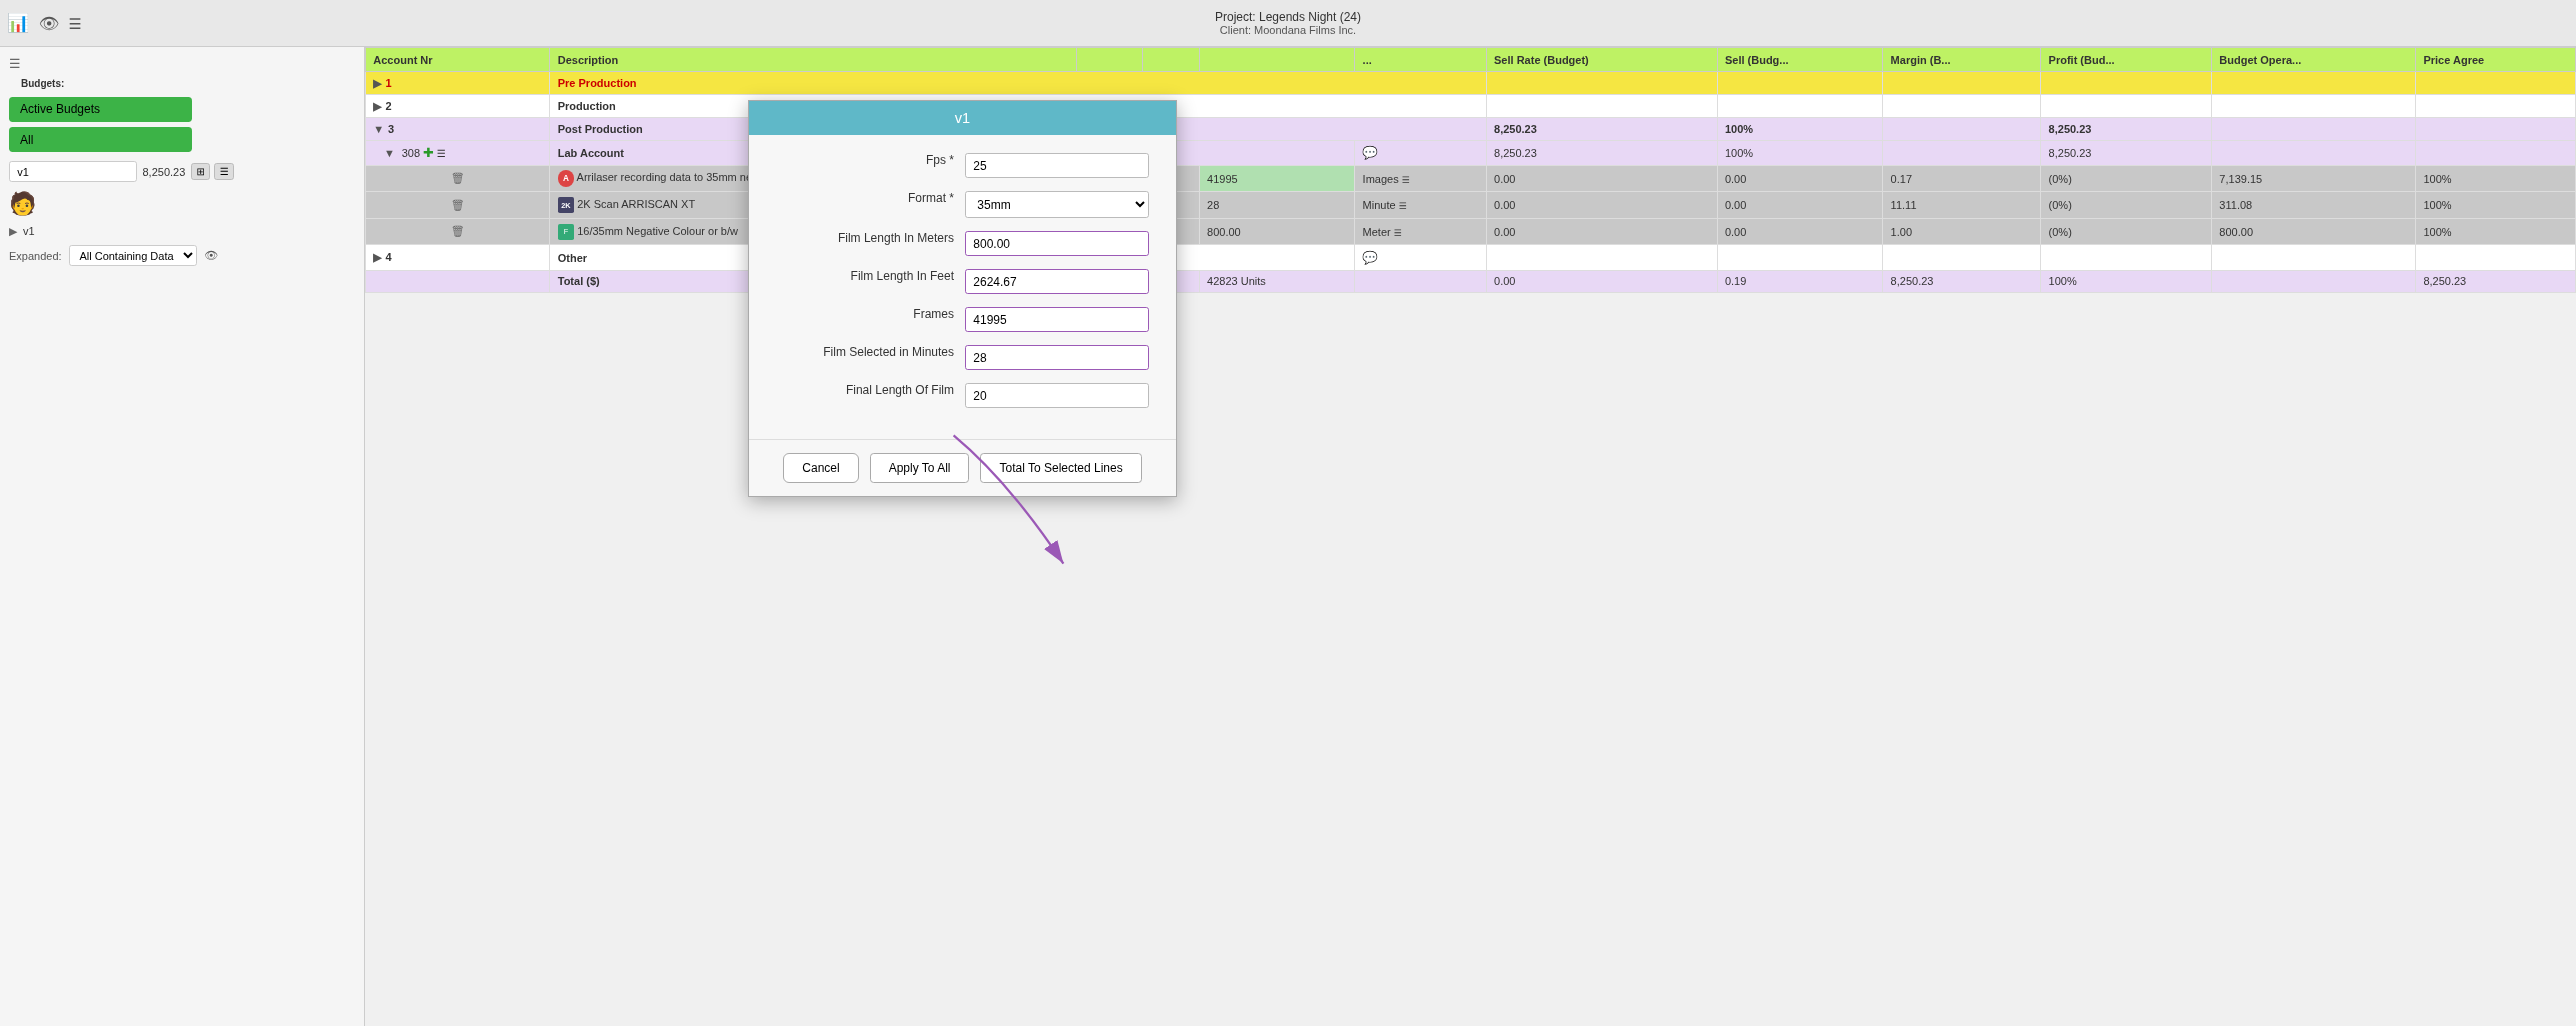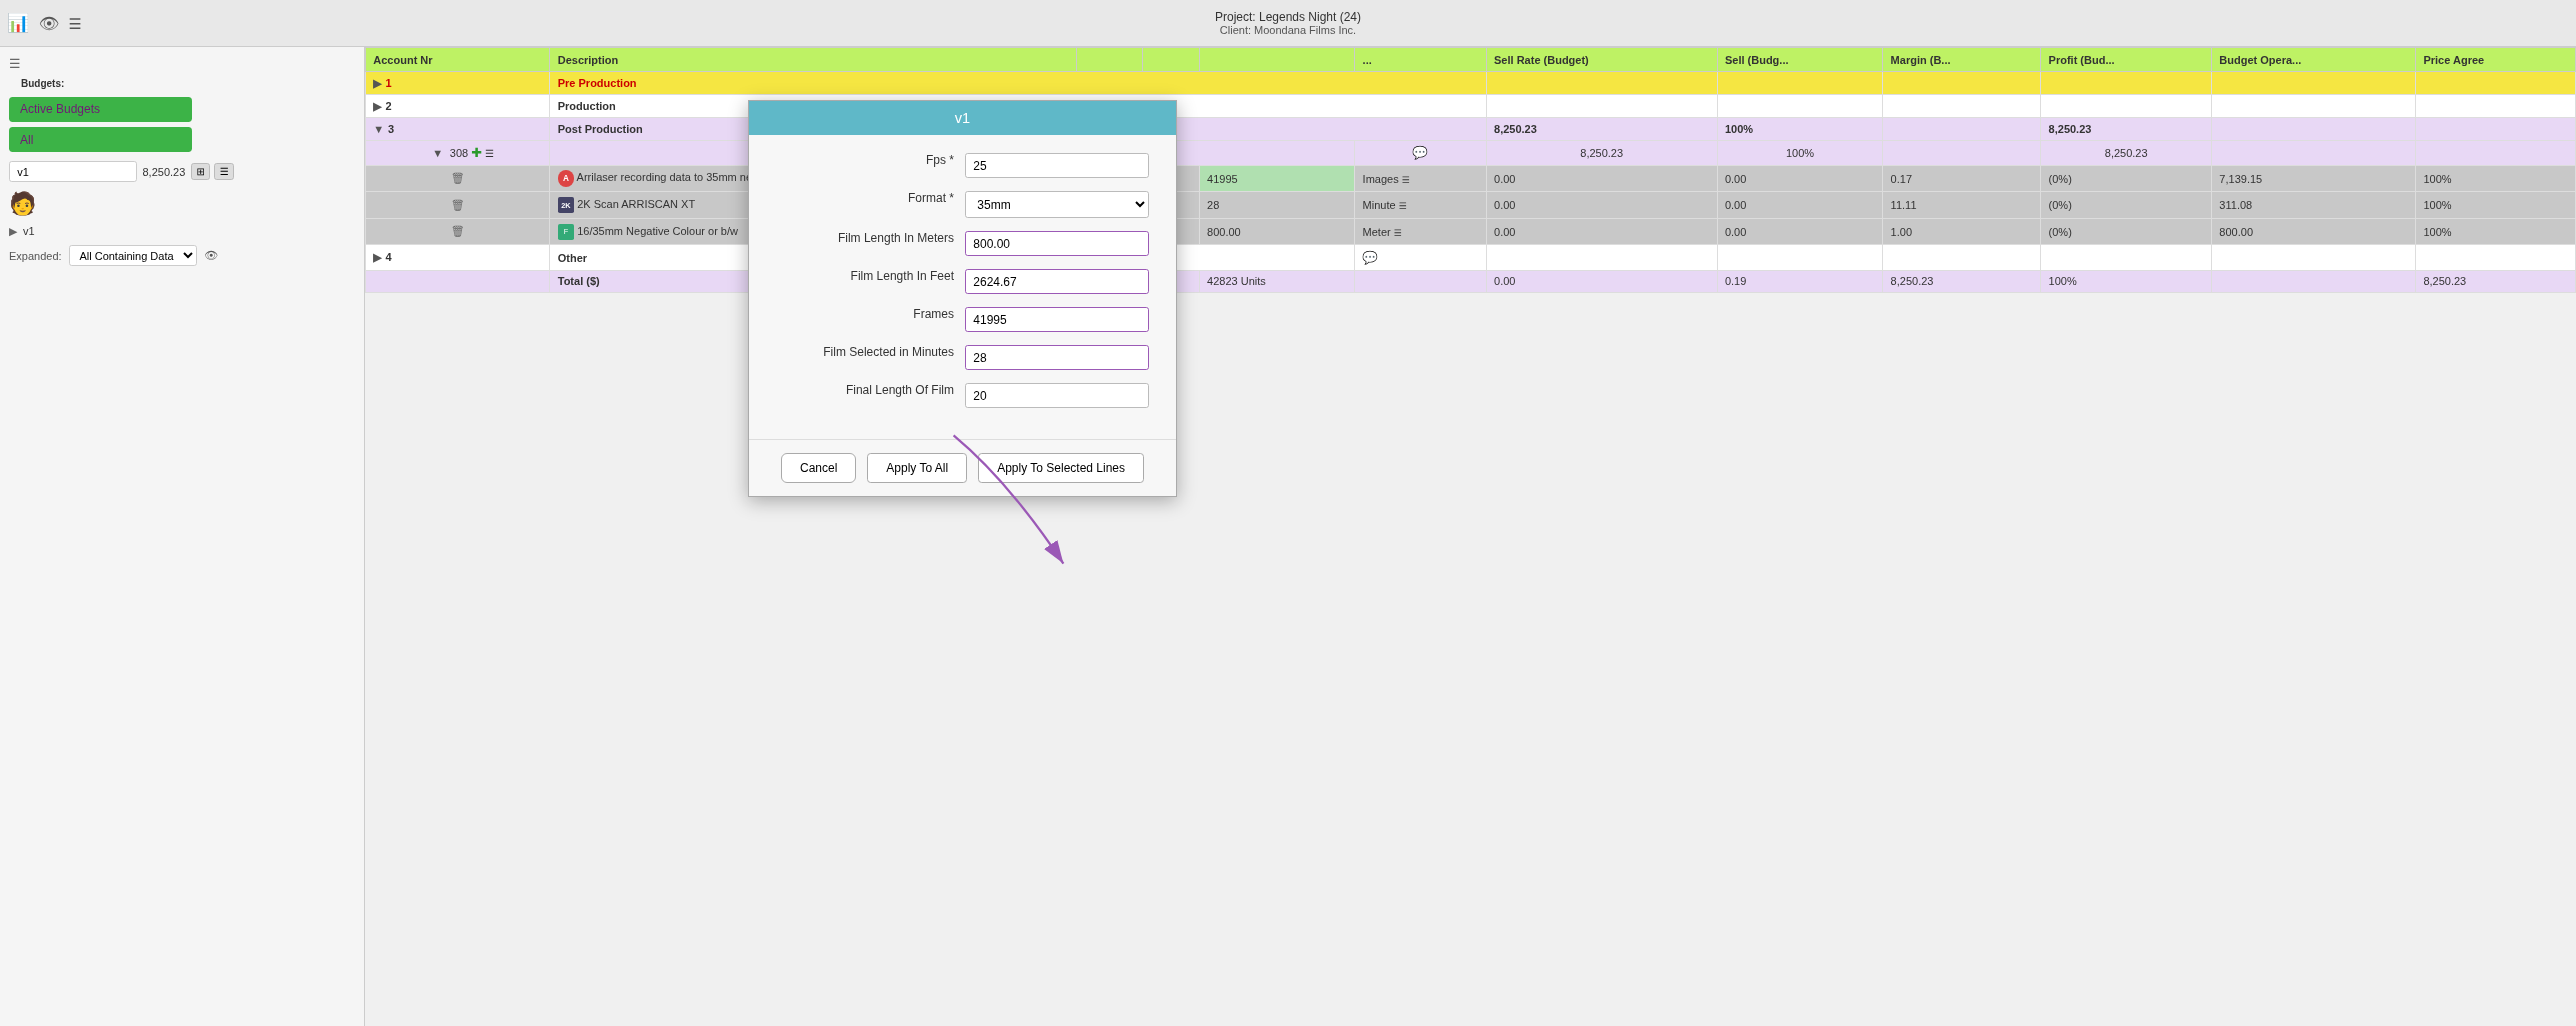--- a/index.html
+++ b/index.html
@@ -52,21 +52,21 @@
       cursor: pointer;
     }
     .sidebar-budgets-label {
       font-weight: bold;
       font-size: 10px;
       margin-bottom: 7.3px;
       padding-left: 12px;
     }
     .budget-btn-green {
       background: #3cb347;
-      color: #701a75;
+      color: #000000;
       border: none;
       border-radius: 3.7px;
       padding: 5.5px 11px;
       font-size: 12px;
       font-weight: 500;
       width: 183px;
       text-align: left;
       cursor: pointer;
       display: block;
       margin-bottom: 5.5px;
@@ -152,21 +152,21 @@
       z-index: 2;
     }
     .budget-table td {
       border: 0.9px solid #ddd;
       padding: 4.6px 7.3px;
       white-space: nowrap;
     }
     .row-pre-production td { background: #f5e642; font-weight: bold; }
     .row-production td { background: white; font-weight: bold; }
     .row-post-production td { background: #e8d8f5; font-weight: bold; }
-    .row-lab-services td { background: #e8d8f5; text-align: center; }
+    .row-lab-services td { background: #e8d8f5; }
     .row-data-1 td { background: #c8c8c8; }
     .row-data-2 td { background: #c8c8c8; }
     .row-data-3 td { background: #c8c8c8; }
     .row-other td { background: white; font-weight: bold; }
     .row-total td { background: #e8d8f5; font-weight: normal; }
 
     .expand-arrow { cursor: pointer; color: #555; margin-right: 3.7px; }
     .account-nr { font-weight: bold; }
     .row-pre-production .account-nr { color: #c00; }
 
@@ -552,21 +552,21 @@
 
         <div class="dialog-form-row">
           <label class="dialog-label">Final Length Of Film</label>
           <input class="dialog-input" type="text" value="20" style="">
         </div>
 
       </div>
       <div class="dialog-footer">
         <button class="btn-cancel">Cancel</button>
         <button class="btn-apply">Apply To All</button>
-        <button class="btn-apply">Apply To Selected Lines</button>
+        <button class="btn-apply">Total To Selected Lines</button>
       </div>
     </div>
 
     <svg class="arrow-svg" width="183" height="183" viewBox="0 0 200 200">
       <defs>
         <marker id="arrowhead" markerWidth="10" markerHeight="7" refX="10" refY="3.5" orient="auto">
           <polygon points="0 0, 10 3.5, 0 7" fill="#9b59b6"></polygon>
         </marker>
       </defs>
       <path d="M 40,30 Q 100,80 160,170" stroke="#9b59b6" stroke-width="2.5" fill="none" marker-end="url(#arrowhead)"></path>

